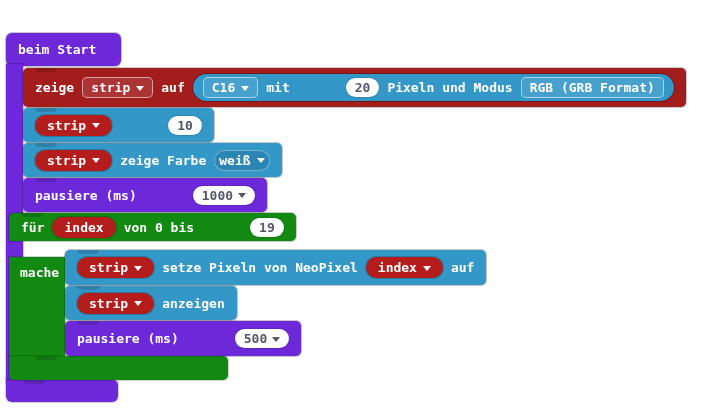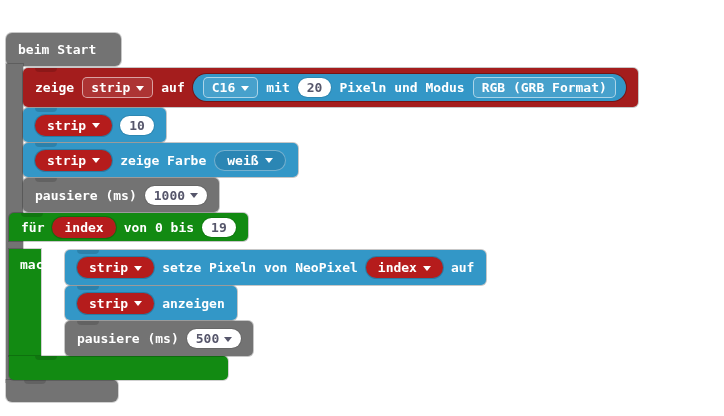--- a/index.html
+++ b/index.html
@@ -6,43 +6,44 @@
   .canvas{
     position:relative;width:724px;height:416px;background:#ffffff;overflow:hidden;
     font-family:"DejaVu Sans Mono","Liberation Mono",monospace;
     font-weight:bold;font-size:13px;color:#ffffff;
   }
   .blk{
     position:absolute;display:flex;align-items:center;gap:8px;
     padding:0 12px;border-radius:5px;white-space:nowrap;
     box-shadow:0 0 0 1px rgba(0,0,0,.22);
   }
-  .teal{background:#737373;}
+  .teal{background:#6d28d9;}
   .blue{background:#3397C7;}
   .darkred{background:#A41D1D;}
   .green{background:#128A12;}
   .notch{
     position:absolute;left:12px;top:0;width:22px;height:4px;
     background:rgba(0,0,0,.14);border-radius:0 0 5px 5px;
   }
   .hat{border-radius:6px;}
   .spine{position:absolute;box-shadow:0 0 0 1px rgba(0,0,0,.18);}
   .endbar{position:absolute;box-shadow:0 0 0 1px rgba(0,0,0,.18);}
   .oval{
     display:flex;align-items:center;gap:6px;border-radius:14px;
     padding:3px 12px;background:#B51C1C;box-shadow:0 0 0 1px rgba(0,0,0,.18);
   }
   .pill-white{
     display:flex;align-items:center;gap:5px;border-radius:13px;
     padding:2px 9px;background:#ffffff;color:#56566B;
     box-shadow:0 0 0 1px rgba(0,0,0,.10);
+    margin-left:48px;
   }
   .pill-blue{
     display:flex;align-items:center;gap:6px;border-radius:13px;
-    padding:2px 12px;background:#2B86B4;border:1px solid rgba(255,255,255,.35);
+    padding:2px 4px;background:#2B86B4;border:1px solid rgba(255,255,255,.35);
   }
   .field{
     display:flex;align-items:center;gap:6px;border-radius:5px;
     padding:2px 8px;background:rgba(255,255,255,.10);
     border:1px solid rgba(255,255,255,.55);
   }
   .reporter{
     display:flex;align-items:center;gap:8px;border-radius:15px;
     padding:3px 10px;background:#3397C7;box-shadow:0 0 0 1px rgba(0,0,0,.28);
   }
@@ -128,21 +129,21 @@
     <span class="notch"></span>
     <span>für</span>
     <span class="oval">
       <span>index</span>
     </span>
     <span>von 0 bis</span>
     <span class="pill-white">
       <span>19</span>
     </span>
   </div>
-  <div class="spine green do-label" style="left:9px;top:249px;width:32px;height:107px;">
+  <div class="spine green do-label" style="left:9px;top:257px;width:56px;height:107px;">
     <span>mache</span>
   </div>
   <div class="endbar green" style="left:9px;top:356px;width:219px;height:24px;border-radius:0 5px 5px 5px;">
     <span class="notch" style="left:26px;"></span>
   </div>
 
   <div class="blk blue" style="left:65px;top:250px;height:35px;">
     <span class="notch"></span>
     <span class="oval">
       <span>strip</span>

